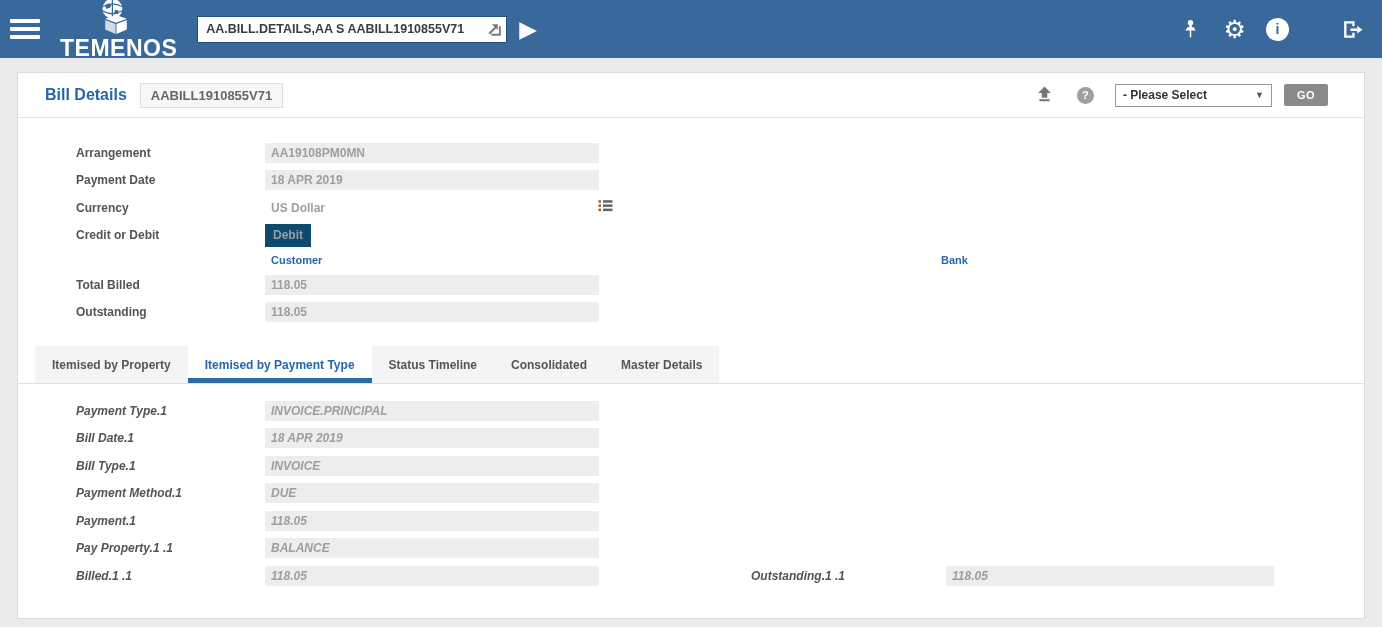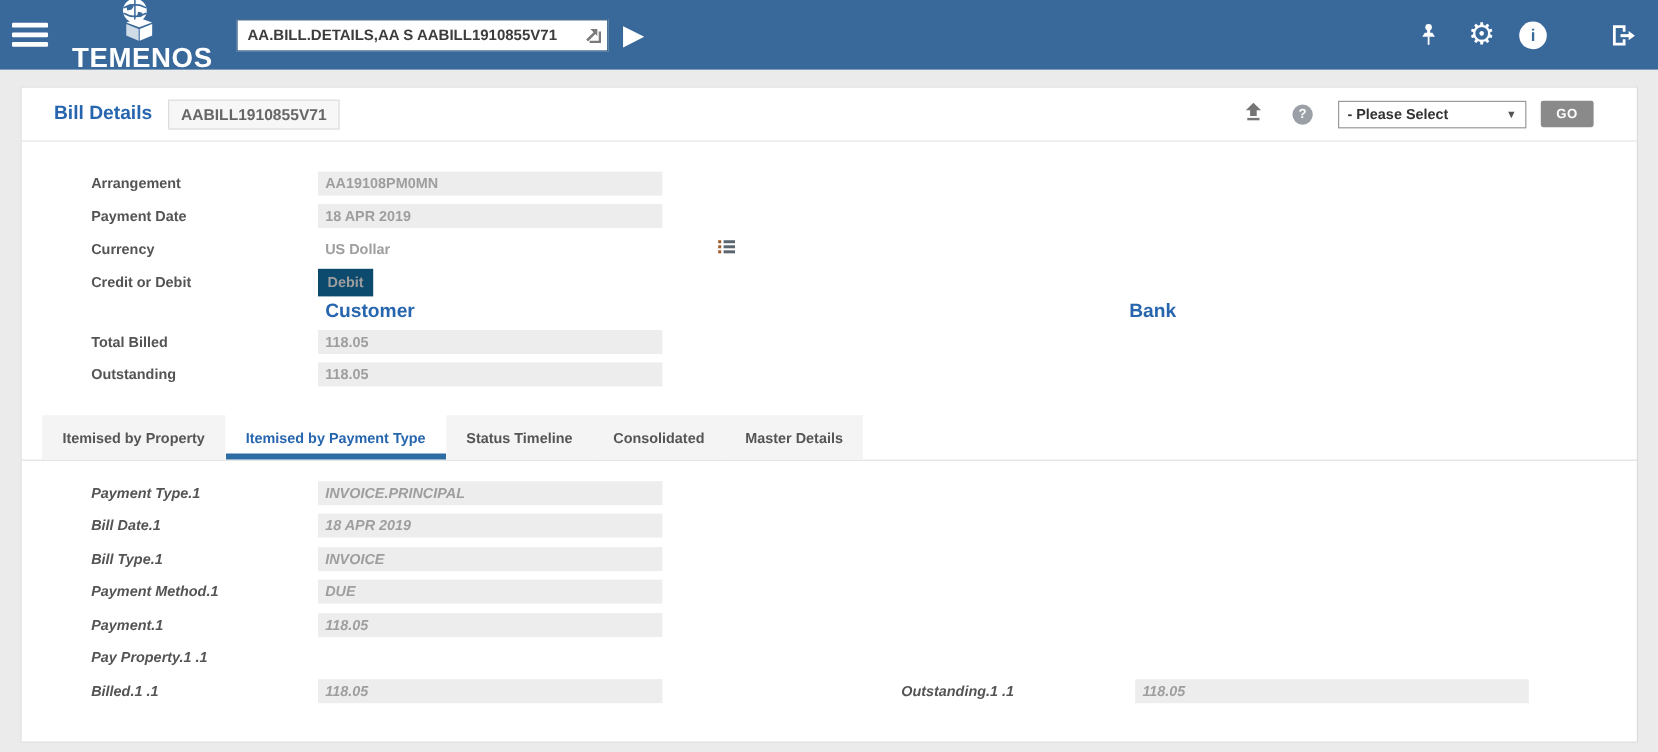--- a/index.html
+++ b/index.html
@@ -42,26 +42,26 @@
                cursor:pointer; margin:0 12px 0 21px; }
   .selectbox .caret { margin-left:auto; font-size:9px; color:#555; }
   .go-btn { background:#8a8a8a; color:#fff; border:none; font-family:inherit; font-size:11px;
             font-weight:bold; padding:5px 13px; border-radius:2px; cursor:pointer; letter-spacing:0.5px; }
   .upload-btn { margin-right:24px; cursor:pointer; }
 
   
   .form { margin-top:21px; }
   .row { display:flex; align-items:center; height:27.5px; padding-left:58px; position:relative; }
   .flabel { width:189px; font-size:12px; font-weight:bold; color:#545454; flex:none; }
-  .fbox { width:287px; height:20px; background:#ededed; color:#9e9e9e; font-size:12px; font-weight:bold;
+  .fbox { width:334px; height:20px; background:#ededed; color:#9e9e9e; font-size:12px; font-weight:bold;
           display:flex; align-items:center; padding:0 6px; flex:none; }
   .fplain { width:329px; color:#9e9e9e; font-size:12px; font-weight:bold; padding-left:6px; flex:none; }
   .chip { background:#0c4a6e; color:#9e9e9e; font-size:12px; font-weight:bold; height:23px;
           display:inline-flex; align-items:center; padding:0 8px; }
-  .flink { color:#2766ae; font-size:16px; font-weight:bold; text-decoration:none; cursor:pointer; padding-left:6px; }
+  .flink { color:#2766ae; font-size:11px; font-weight:bold; text-decoration:none; cursor:pointer; padding-left:6px; }
   .bank-link { position:absolute; left:923px; padding-left:0; }
   .list-icon { margin-left:4px; cursor:pointer; }
   .link-row { height:22px; }
   .right-label { position:absolute; left:733px; width:auto; }
   .right-box { position:absolute; left:928px; width:328px; }
 
   
   .tabs { display:flex; margin:20px 0 0 17px; width:fit-content; }
   .tab { height:37px; display:flex; align-items:center; padding:0 17px; background:#f4f4f4;
          font-size:12px; font-weight:bold; color:#555; cursor:pointer; white-space:nowrap; }
@@ -223,20 +223,21 @@
       <div class="row">
         <label class="flabel">Payment Method.1</label>
         <div class="fbox">DUE</div>
       </div>
       <div class="row">
         <label class="flabel">Payment.1</label>
         <div class="fbox">118.05</div>
       </div>
       <div class="row">
         <label class="flabel">Pay Property.1 .1</label>
+        <div class="fbox">BALANCE</div>
       </div>
       <div class="row">
         <label class="flabel">Billed.1 .1</label>
         <div class="fbox">118.05</div>
         <label class="flabel right-label">Outstanding.1 .1</label>
         <div class="fbox right-box">118.05</div>
       </div>
     </section>
 
   </main>

